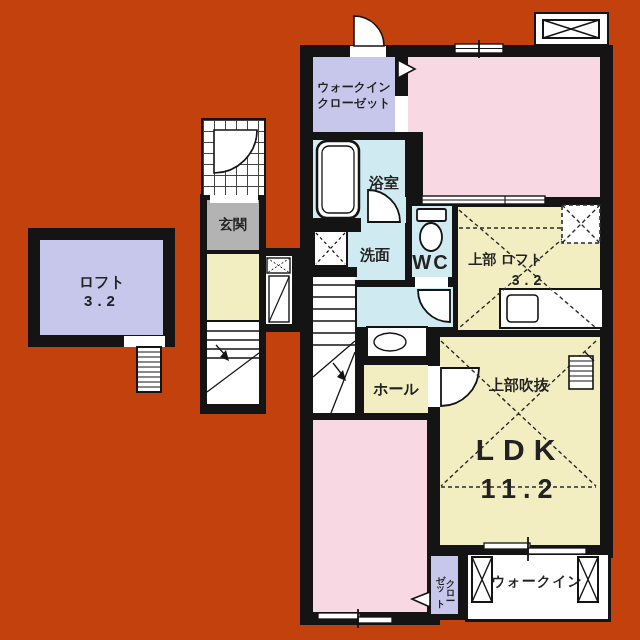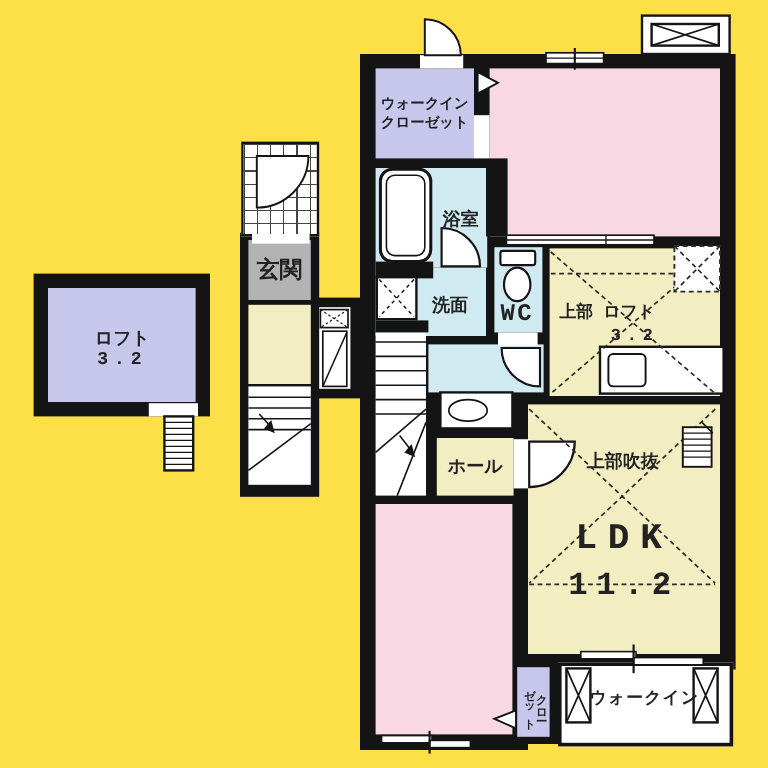--- a/index.html
+++ b/index.html
@@ -1,17 +1,17 @@
 <!DOCTYPE html>
 <html style="--wall: #141414; --pink: #f8d8e3; --lavender: #c7c7ec; --blue: #cfeaf1; --yellow: #f3eec2; --gray: #b3b3b3; --gridline: #444444; --text: #222222;"><head>
 <meta charset="utf-8">
 <style>
   html,body{margin:0;padding:0;background:#fff;}
-  .stage{position:relative;width:640px;height:640px;background:#fde047;overflow:hidden;
-         font-family:Liberation Mono, monospace;}
+  .stage{position:relative;width:640px;height:640px;background:#c2410c;overflow:hidden;
+         font-family:Liberation Sans, sans-serif;}
   .blk{position:absolute;background:var(--wall);z-index:1;}
   .room{position:absolute;z-index:2;}
   .patch{position:absolute;background:var(--wall);z-index:3;}
   .open{position:absolute;background:#fff;z-index:3;}
   .fill-pink{background:var(--pink);}
   .fill-lav{background:var(--lavender);}
   .fill-blue{background:var(--blue);}
   .fill-yel{background:var(--yellow);}
   .fill-gray{background:var(--gray);}
   .fill-white{background:#fff;}
@@ -191,21 +191,21 @@
     </g>
   </svg>
 
   <div class="lbl" style="left:354px;top:95px;font-size:12px;line-height:1.35;">
     <div>ウォークイン</div>
     <div>クローゼット</div>
   </div>
   <div class="lbl" style="left:384px;top:183px;font-size:15px;">浴室</div>
   <div class="lbl" style="left:375px;top:255px;font-size:15px;">洗面</div>
   <div class="lbl" style="left:431px;top:262px;font-size:20px;letter-spacing:2px;">WC</div>
-  <div class="lbl" style="left:233px;top:225px;font-size:19px;">玄関</div>
+  <div class="lbl" style="left:233px;top:225px;font-size:14px;">玄関</div>
   <div class="lbl" style="left:506px;top:260px;font-size:14px;">上部 ロフト</div>
   <div class="lbl" style="left:529px;top:280px;font-size:14px;letter-spacing:5px;">3.2</div>
   <div class="lbl" style="left:396px;top:389px;font-size:15px;">ホール</div>
   <div class="lbl" style="left:519px;top:385px;font-size:15px;">上部吹抜</div>
   <div class="lbl" style="left:520px;top:450px;font-size:30px;letter-spacing:9px;">LDK</div>
   <div class="lbl" style="left:520px;top:489px;font-size:27px;letter-spacing:7px;">11.2</div>
   <div class="lbl vtext" style="left:450px;top:584px;font-size:9.5px;letter-spacing:1px;">クロー</div>
   <div class="lbl vtext" style="left:440px;top:586px;font-size:9.5px;letter-spacing:1px;">ゼット</div>
   <div class="lbl" style="left:537px;top:582px;font-size:14px;letter-spacing:1px;">ウォークイン</div>
   <div class="lbl" style="left:102px;top:268px;font-size:15px;margin-top:14px;">ロフト</div>

